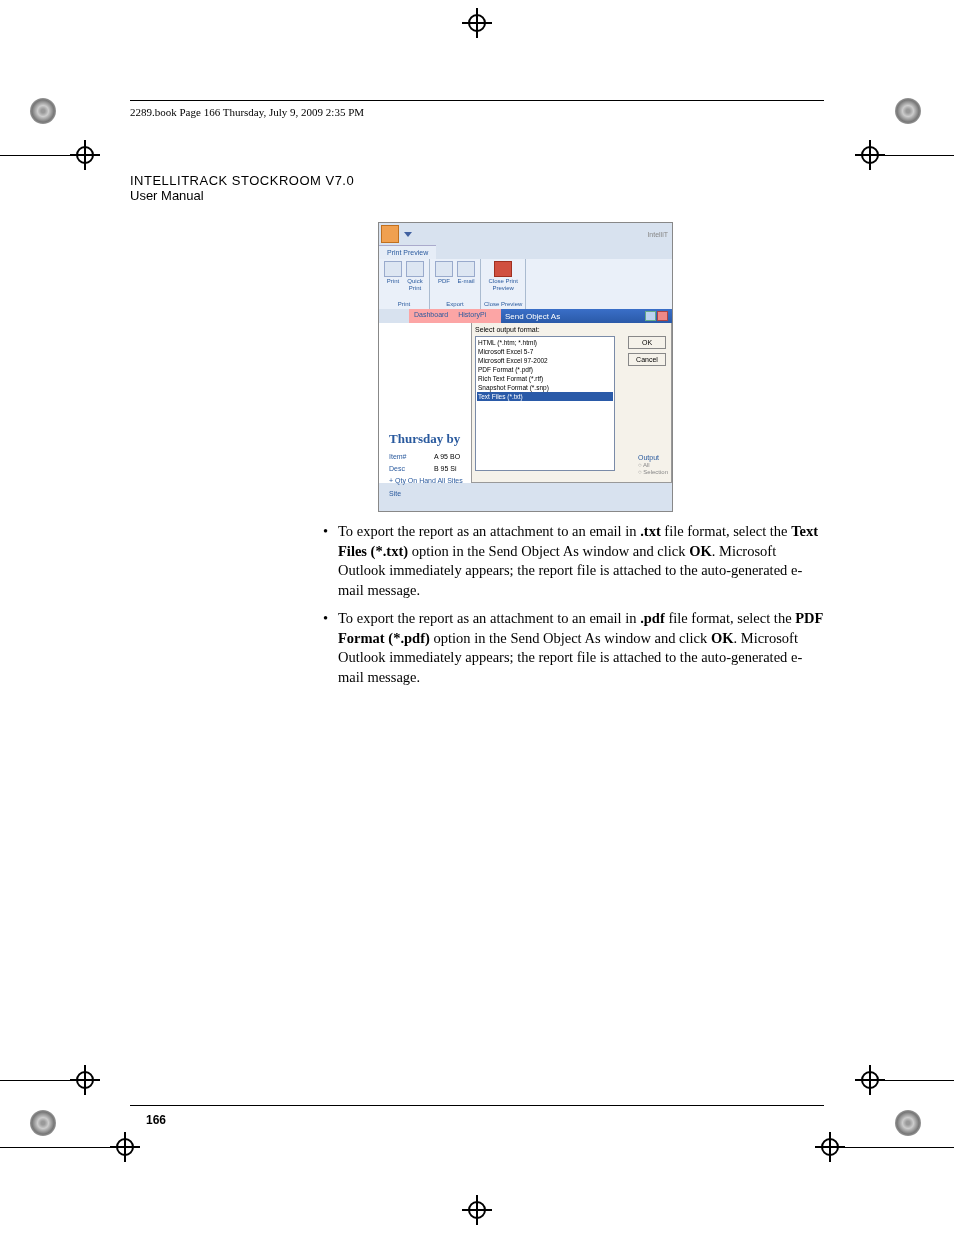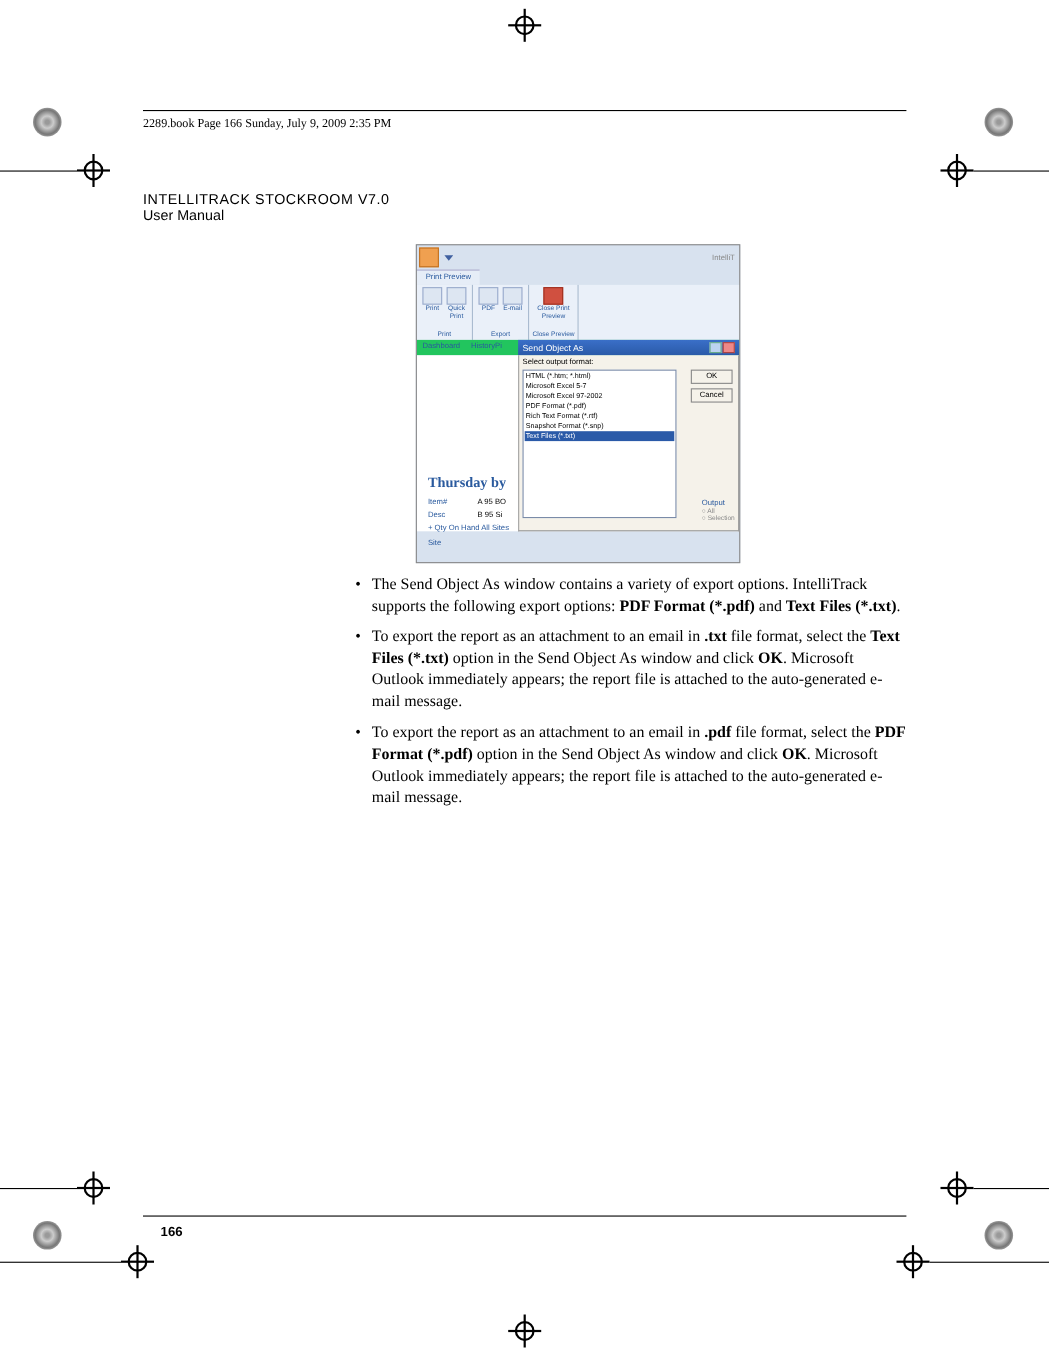--- a/index.html
+++ b/index.html
@@ -56,21 +56,21 @@
   .ss-brand { margin-left: auto; color: #888; font-size: 7px; padding-right: 4px; }
   .ss-tab { background: #e6edf7; display: inline-block; padding: 3px 8px; color: #2a5a9e; font-size: 7px; border-top: 1px solid #aac; }
   .ss-ribbon { background: #eaf0f9; height: 50px; display: flex; }
   .ss-group { border-right: 1px solid #aabbd0; padding: 2px 3px 0 3px; display: flex; flex-direction: column; align-items: center; }
   .ss-btns { display: flex; }
   .ss-btn { display: flex; flex-direction: column; align-items: center; margin: 0 2px; }
   .ss-ico { width: 18px; height: 16px; background: #dde6f2; border: 1px solid #99aacc; margin-bottom: 1px; }
   .ss-ico.close { background: #d05040; border-color: #a03020; }
   .ss-lbl { color: #2a5a9e; font-size: 6px; text-align: center; line-height: 7px; }
   .ss-glabel { color: #2a5a9e; font-size: 6px; margin-top: auto; padding: 1px 0 2px; }
-  .ss-tabs2 { background: #22c55e; height: 14px; display: flex; font-size: 7px; }
+  .ss-tabs2 { background: #fca5a5; height: 14px; display: flex; font-size: 7px; margin-left: 30px; }
   .ss-tab2 { padding: 2px 5px; color: #2a5a9e; }
   .ss-dialog-title { background: linear-gradient(#3a6fc8, #2a5aa8); color: #fff; font-size: 8px; padding: 2px 4px; display: flex; align-items: center; }
   .ss-dlg-ctl { margin-left: auto; display: flex; gap: 1px; }
   .ss-dlg-ctl .b { width: 11px; height: 10px; background: #e88; border: 1px solid #a44; }
   .ss-dlg-ctl .h { background: #bcd3f0; border: 1px solid #6a8; }
   .ss-dialog-body { background: #f5f2ea; height: 160px; position: relative; border: 1px solid #999; border-top: none; }
   .ss-dlg-lbl { position: absolute; left: 3px; top: 3px; font-size: 7px; color: #000; }
   .ss-listbox { position: absolute; left: 3px; top: 13px; width: 140px; height: 135px; background: #fff; border: 1px solid #7a8ba8; font-size: 6.5px; line-height: 9px; padding: 1px; }
   .ss-listbox div { padding: 0 1px; }
   .ss-listbox .sel { background: #2a5aa8; color: #fff; }
@@ -129,21 +129,21 @@
     <div class="circ"></div>
   </div>
 <div class="hline" style="left:0; top:155px; width:70px;"></div>
 <div class="hline" style="left:885px; top:155px; width:69px;"></div>
 <div class="hline" style="left:0; top:1080px; width:70px;"></div>
 <div class="hline" style="left:885px; top:1080px; width:69px;"></div>
 <div class="hline" style="left:0; top:1147px; width:110px;"></div>
 <div class="hline" style="left:845px; top:1147px; width:109px;"></div>
 
 <div class="header-line">
-  <span>2289.book  Page 166  Sunday, July 9, 2009  2:35 PM</span>
+  <span>2289.book  Page 166  Thursday, July 9, 2009  2:35 PM</span>
 </div>
 
 <div class="doc-title">
   <div class="sc">INTELLITRACK STOCKROOM V7.0</div>
   <div>User Manual</div>
 </div>
 
 <div class="screenshot">
   <div class="ss-top">
     <div class="ss-logo"></div>
@@ -236,23 +236,20 @@
       <span>Output</span><br>
       <span class="ss-radio">○ <span>All</span></span><br>
       <span class="ss-radio">○ <span>Selection</span></span>
     </div>
   </div>
 </div>
 
 <div class="content">
   <ul>
     <li>
-      <span>The Send Object As window contains a variety of export options. IntelliTrack supports the following export options: </span><b>PDF Format (*.pdf)</b><span> and </span><b>Text Files (*.txt)</b><span>.</span>
-    </li>
-    <li>
       <span>To export the report as an attachment to an email in </span><b>.txt</b><span> file format, select the </span><b>Text Files (*.txt)</b><span> option in the Send Object As window and click </span><b>OK</b><span>. Microsoft Outlook immediately appears; the report file is attached to the auto-generated e-mail message.</span>
     </li>
     <li>
       <span>To export the report as an attachment to an email in </span><b>.pdf</b><span> file format, select the </span><b>PDF Format (*.pdf)</b><span> option in the Send Object As window and click </span><b>OK</b><span>. Microsoft Outlook immediately appears; the report file is attached to the auto-generated e-mail message.</span>
     </li>
   </ul>
 </div>
 
 <div class="footer-rule"></div>
 <div class="page-num">166</div>

